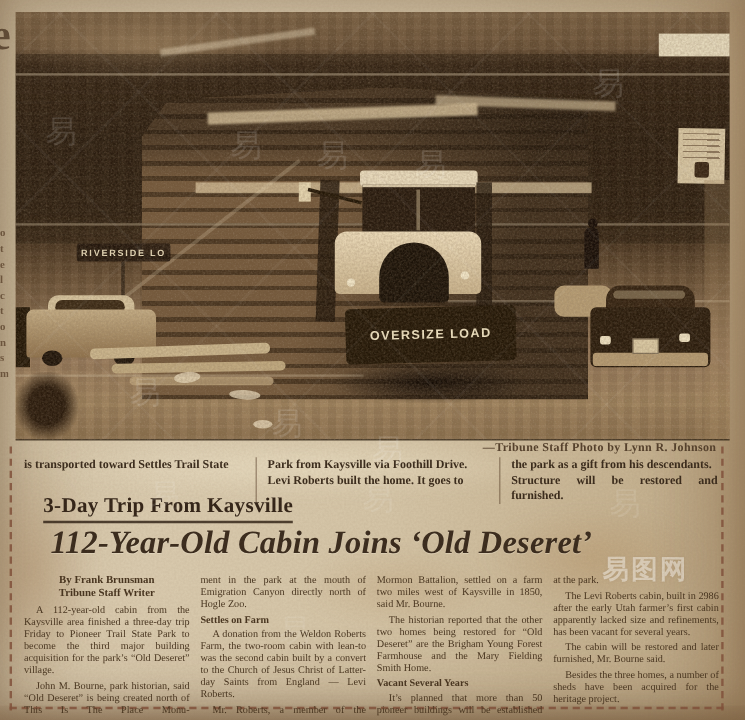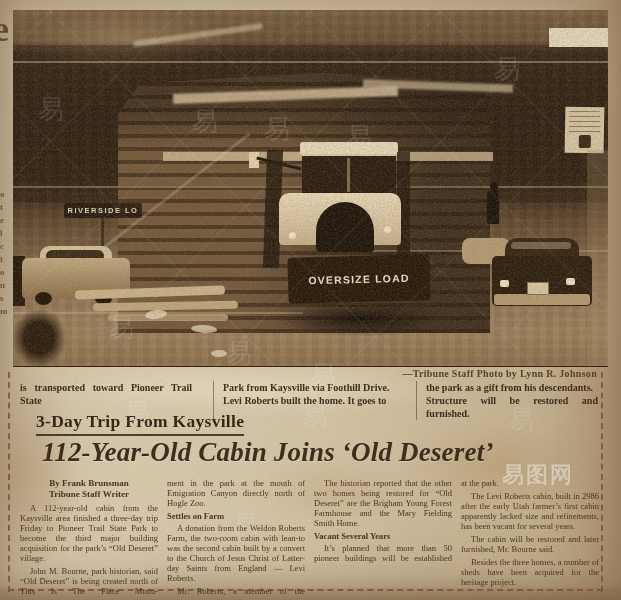--- a/index.html
+++ b/index.html
@@ -235,21 +235,21 @@
   </div>
 
   <div class="abs dash-l"></div>
   <div class="abs dash-r"></div>
   <div class="abs dash-b"></div>
 
   <div class="abs credit">—Tribune Staff Photo by Lynn R. Johnson</div>
 
   <div id="caption" class="abs">
     <div class="cap-col">
-      <div>is transported toward Pioneer Trail State</div>
+      <div>is transported toward Settles Trail State</div>
     </div>
     <div class="cap-col">
       <div>Park from Kaysville via Foothill Drive.</div>
       <div>Levi Roberts built the home. It goes to</div>
     </div>
     <div class="cap-col">
       <div>the park as a gift from his descendants.</div>
       <div>Structure will be restored and furnished.</div>
     </div>
   </div>
@@ -266,20 +266,21 @@
       <p>A 112-year-old cabin from the Kaysville area finished a three-day trip Friday to Pioneer Trail State Park to become the third major building acquisition for the park’s “Old Deseret” village.</p>
       <p class="runon">John M. Bourne, park historian, said “Old Deseret” is being created north of This Is The Place Monu-</p>
     </div>
     <div class="col">
       <p class="cont">ment in the park at the mouth of Emigration Canyon directly north of Hogle Zoo.</p>
       <p class="subhead">Settles on Farm</p>
       <p>A donation from the Weldon Roberts Farm, the two-room cabin with lean-to was the second cabin built by a convert to the Church of Jesus Christ of Latter-day Saints from England — Levi Roberts.</p>
       <p class="runon">Mr. Roberts, a member of the</p>
     </div>
     <div class="col">
+      <p class="cont">Mormon Battalion, settled on a farm two miles west of Kaysville in 1850, said Mr. Bourne.</p>
       <p>The historian reported that the other two homes being restored for “Old Deseret” are the Brigham Young Forest Farmhouse and the Mary Fielding Smith Home.</p>
       <p class="subhead">Vacant Several Years</p>
       <p class="runon">It’s planned that more than 50 pioneer buildings will be established</p>
     </div>
     <div class="col">
       <p class="cont">at the park.</p>
       <p>The Levi Roberts cabin, built in 2986 after the early Utah farmer’s first cabin apparently lacked size and refinements, has been vacant for several years.</p>
       <p>The cabin will be restored and later furnished, Mr. Bourne said.</p>
       <p>Besides the three homes, a number of sheds have been acquired for the heritage project.</p>
     </div>

